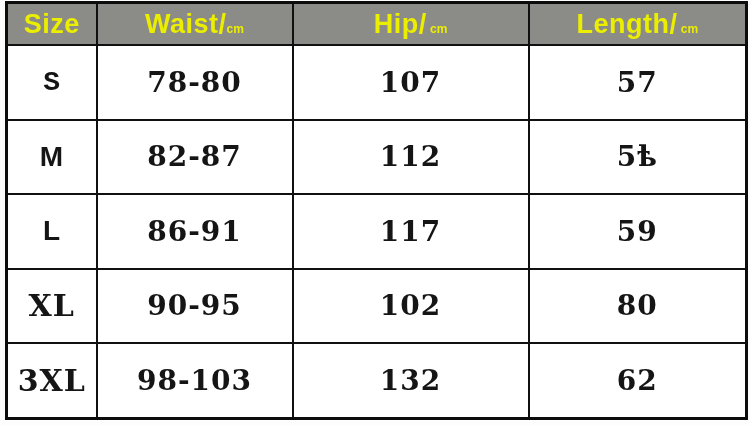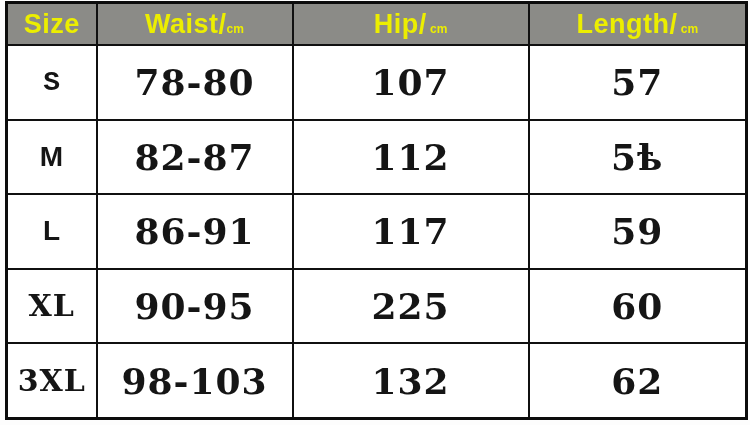--- a/index.html
+++ b/index.html
@@ -55,21 +55,21 @@
     white-space: pre;
   }
   tbody td {
     background: #ffffff;
     color: #151515;
     font-weight: 700;
     height: 44px;
   }
   td.num {
     font-family: "DejaVu Serif", serif;
-    font-size: 36px;
+    font-size: 28px;
     letter-spacing: 1px;
   }
   td.sz.f-mono {
     font-family: "Liberation Mono", monospace;
     font-size: 28px;
   }
   td.sz.f-sans {
     font-family: "Liberation Sans", sans-serif;
     font-size: 28px;
     letter-spacing: 0.5px;
@@ -114,22 +114,22 @@
       </tr>
       <tr>
         <td class="sz f-sans">L</td>
         <td class="num">86-91</td>
         <td class="num">117</td>
         <td class="num">59</td>
       </tr>
       <tr>
         <td class="sz f-serif">XL</td>
         <td class="num">90-95</td>
-        <td class="num">225</td>
-        <td class="num">60</td>
+        <td class="num">102</td>
+        <td class="num">80</td>
       </tr>
       <tr>
         <td class="sz f-serif">3XL</td>
         <td class="num">98-103</td>
         <td class="num">132</td>
         <td class="num">62</td>
       </tr>
     </tbody>
   </table>
 </div>

